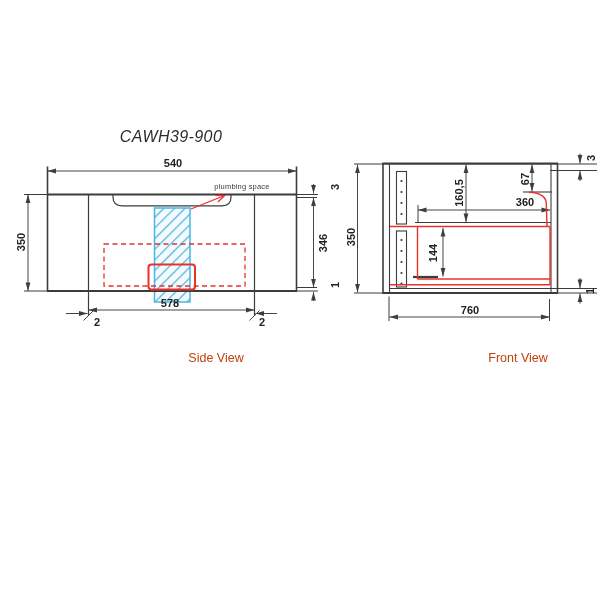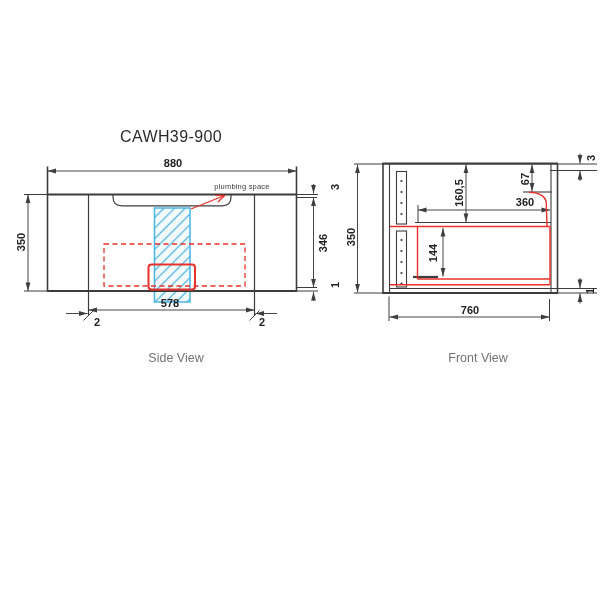--- a/index.html
+++ b/index.html
@@ -3,21 +3,21 @@
 <meta charset="utf-8">
 <style>
   html,body{margin:0;padding:0;background:#fff;}
   #canvas{position:relative;width:600px;height:600px;background:#ffffff;overflow:hidden;
           font-family:"Liberation Sans",sans-serif;}
   #linework{position:absolute;left:0;top:0;}
   .lbl{position:absolute;white-space:nowrap;color:#222;font-size:11px;font-weight:700;
        transform:translate(-50%,-50%);line-height:1;}
   .rot{transform:translate(-50%,-50%) rotate(-90deg);}
   .title{font-size:16px;font-weight:500;color:#2b2b2b;letter-spacing:.4px;}
-  .caption{font-size:12.5px;font-weight:500;color:#737373;}
+  .caption{font-size:12.5px;font-weight:500;color:#c2410c;margin-left:40px;}
   .note{font-size:7.5px;font-weight:400;color:#3a3a3a;letter-spacing:.2px;}
 </style>
 </head>
 <body>
 
 <div id="canvas">
 
   <svg id="linework" width="600" height="600" viewBox="0 0 600 600">
     <defs>
       <marker id="ah" markerUnits="userSpaceOnUse" markerWidth="10" markerHeight="7" refX="9.3" refY="3.5" orient="auto-start-reverse">
@@ -132,23 +132,23 @@
     <g stroke="#e8312a" fill="none" stroke-width="1.4">
       <path d="M529,192.3 C537,192.6 545.5,194.5 546.3,203 L547,226.5"></path>
       <line x1="390" y1="226.5" x2="550" y2="226.5"></line>
       <line x1="417.5" y1="226.5" x2="417.5" y2="279"></line>
       <line x1="417.5" y1="279" x2="550" y2="279"></line>
       <line x1="550" y1="226.5" x2="550" y2="284.8"></line>
       <line x1="390" y1="284.8" x2="550" y2="284.8"></line>
     </g>
   </svg>
 
-  <span class="lbl title" style="left:171px;top:137px;">CAWH39-900</span>
+  <span class="lbl title" style="left:171px;top:137px;font-style:italic;">CAWH39-900</span>
 
-  <span class="lbl" style="left:173px;top:163px;">880</span>
+  <span class="lbl" style="left:173px;top:163px;">540</span>
   <span class="lbl rot" style="left:21px;top:242px;">350</span>
   <span class="lbl" style="left:170px;top:303px;">578</span>
   <span class="lbl" style="left:97px;top:322px;">2</span>
   <span class="lbl" style="left:262px;top:322px;">2</span>
   <span class="lbl rot" style="left:335px;top:187px;">3</span>
   <span class="lbl rot" style="left:323px;top:243px;">346</span>
   <span class="lbl rot" style="left:335px;top:285px;">1</span>
   <span class="lbl note" style="left:218px;top:187px;padding-left:48px;">plumbing space</span>
   <span class="lbl caption" style="left:176px;top:358px;">Side View</span>
 

